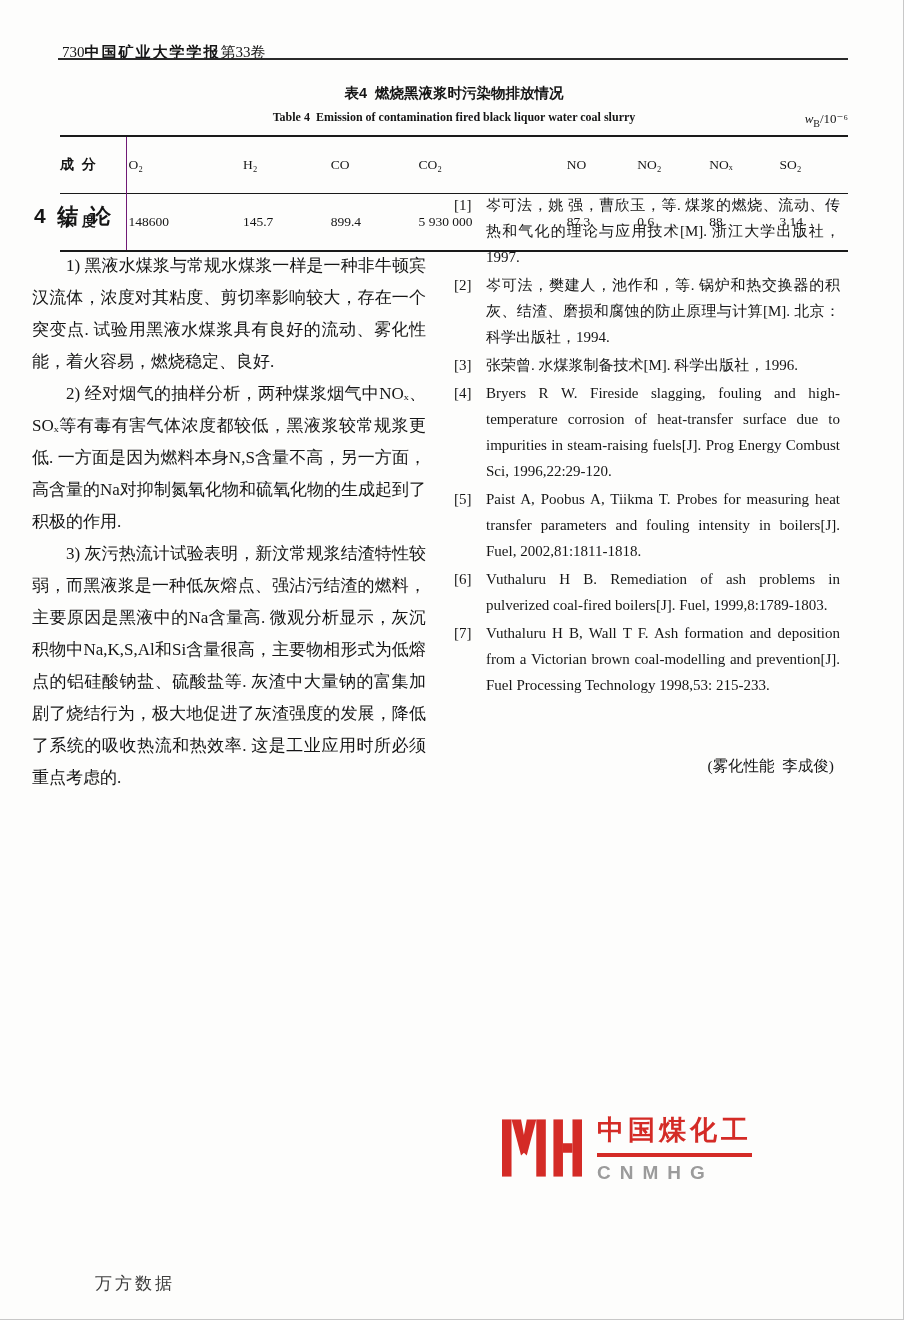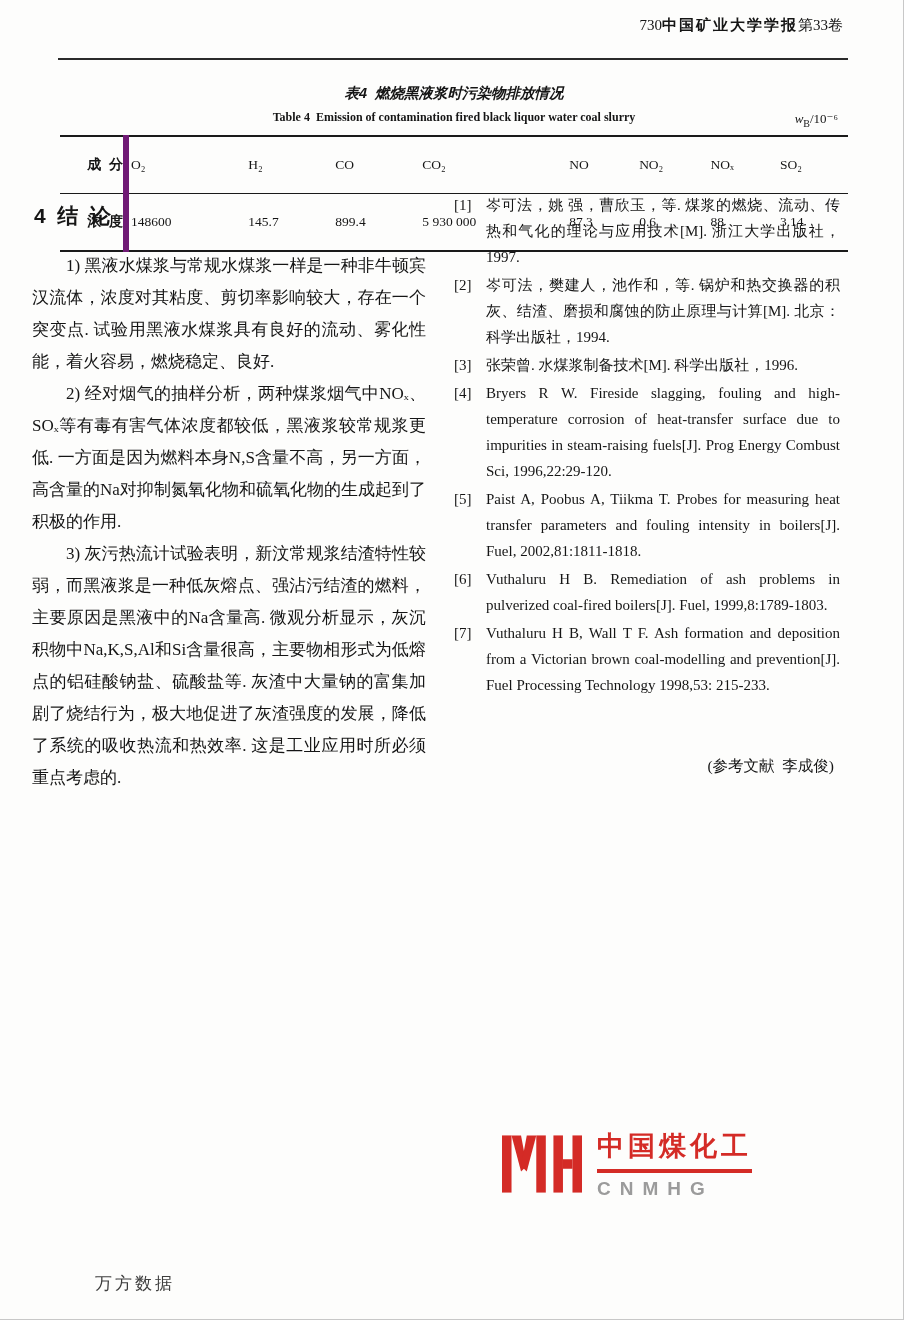--- a/index.html
+++ b/index.html
@@ -10,55 +10,54 @@
     background:#fdfdfc;
     font-family:"Liberation Serif","DejaVu Serif",serif;
     color:#151515;
     overflow:hidden;
     border-right:1px solid #c8c8c8;
     border-bottom:1px solid #c8c8c8;
   }
 
   
   .page-header {
-    position:absolute; top:16px; left:62px; right:60px;
-    display:flex; justify-content:flex-end; align-items:baseline;
+    position:absolute; top:43px; left:62px; right:60px;
+    display:flex; justify-content:flex-start; align-items:baseline;
     font-size:15px;
   }
   .journal-title { font-weight:bold; letter-spacing:2px;font-family:Liberation Mono, monospace; }
   .header-rule {
     position:absolute; top:58px; left:58px; width:790px;
     border-top:2px solid #2b2b2b;
   }
 
   
   .table-block { position:absolute; top:84px; left:60px; width:788px; }
   .tcap-zh {
     text-align:center; font-weight:bold; font-size:14.5px;
     font-family:"Liberation Sans","DejaVu Sans",sans-serif;
     white-space:pre-wrap;
-    font-style:italic;
   }
   .tcap-row { position:relative; margin-top:7px; }
   .tcap-en {
     text-align:center; font-weight:bold; font-size:12px; white-space:pre-wrap;
   }
-  .t-unit { position:absolute; right:10px; top:1px; font-size:13px; }
+  .t-unit { position:absolute; right:0; top:1px; font-size:13px; }
   .t-unit i { font-style:italic; }
   .t-unit sub { font-size:10px; }
 
   .data-table {
     width:100%; margin-top:10px; border-collapse:collapse;
     font-size:13.5px;
     border-top:2px solid #1a1a1a; border-bottom:2px solid #1a1a1a;
   }
   .data-table tr.head-row { border-bottom:1px solid #1a1a1a; }
   .data-table th.stub {
-    width:66px; border-right:6px solid #701a75;
-    font-weight:bold; font-size:14px; text-align:right;
+    width:66px; border-right:1px solid #701a75;
+    font-weight:bold; font-size:14px; text-align:left;
     white-space:pre-wrap;
     font-family:"Liberation Sans","DejaVu Sans",sans-serif;
   }
   .data-table td { text-align:left; padding:20px 2px; font-weight:normal; }
 
   
   .columns {
     position:absolute; top:192px; left:32px; width:808px;
     display:flex; gap:26px;
   }
@@ -88,21 +87,21 @@
   .ref-num { position:absolute; left:2px; top:0; }
 
   .editor-note {
     margin-top:58px; text-align:right;
     font-size:15.5px; padding-right:6px; white-space:pre-wrap;
   }
 
   
   .logo {
     position:absolute; top:1112px; left:502px;
-    display:flex; align-items:center; gap:15px;margin-top:16px;
+    display:flex; align-items:center; gap:15px;
   }
   .logo-icon { width:80px; height:64px; color:var(--logo-color,#d42b26); }
   .logo-zh {
     color:var(--logo-color,#d42b26);
     font-size:27px; font-weight:bold; letter-spacing:4px;
     font-family:"Liberation Sans","DejaVu Sans",sans-serif;
   }
   .logo-rule { height:4px; background:var(--logo-color,#d42b26); margin:5px 0 5px; }
   .logo-en {
     color:#9b9b9b; font-size:19px; letter-spacing:9px; font-weight:bold;
@@ -194,21 +193,21 @@
       </div>
       <div class="ref-item">
         <span class="ref-num">[6]</span>
         <span>Vuthaluru H B. Remediation of ash problems in pulverized coal-fired boilers[J]. Fuel, 1999,8:1789-1803.</span>
       </div>
       <div class="ref-item">
         <span class="ref-num">[7]</span>
         <span>Vuthaluru H B, Wall T F. Ash formation and deposition from a Victorian brown coal-modelling and prevention[J]. Fuel Processing Technology 1998,53: 215-233.</span>
       </div>
 
-      <div class="editor-note">(参考文献  李成俊)</div>
+      <div class="editor-note">(雾化性能  李成俊)</div>
     </div>
   </div>
 
   <div class="logo">
     <svg class="logo-icon" viewBox="0 0 84 64" xmlns="http://www.w3.org/2000/svg" aria-hidden="true">
       <g fill="currentColor">
         <rect x="0" y="2" width="10" height="60"></rect>
         <polygon points="10,2 20,2 26,34 20,40"></polygon>
         <polygon points="36,2 26,2 20,34 26,40"></polygon>
         <rect x="36" y="2" width="10" height="60"></rect>

